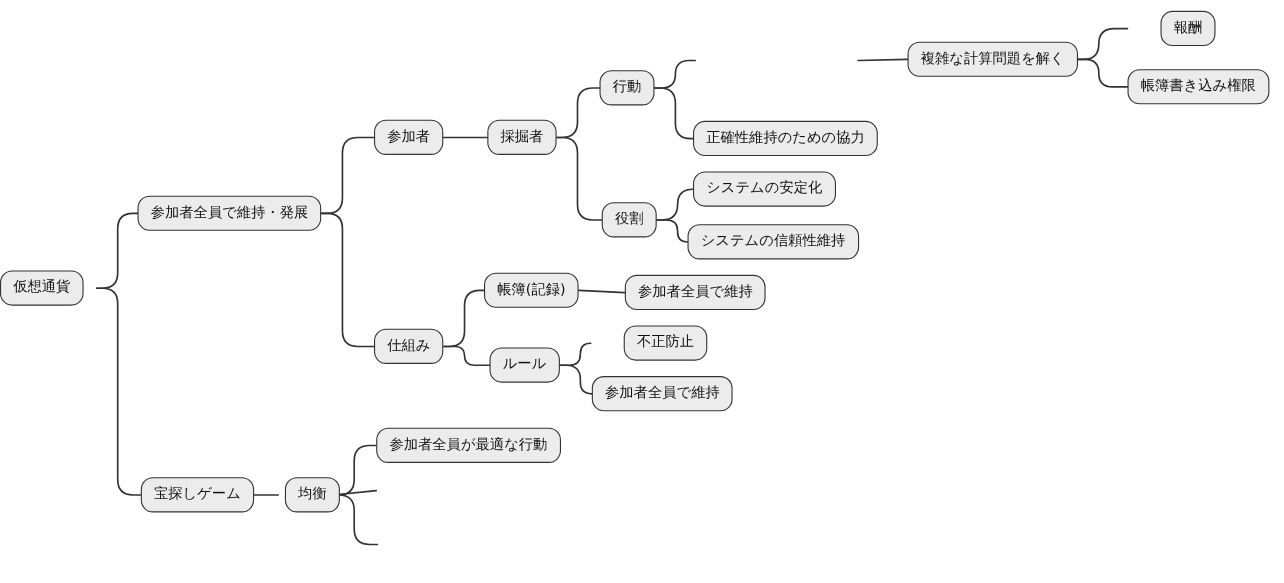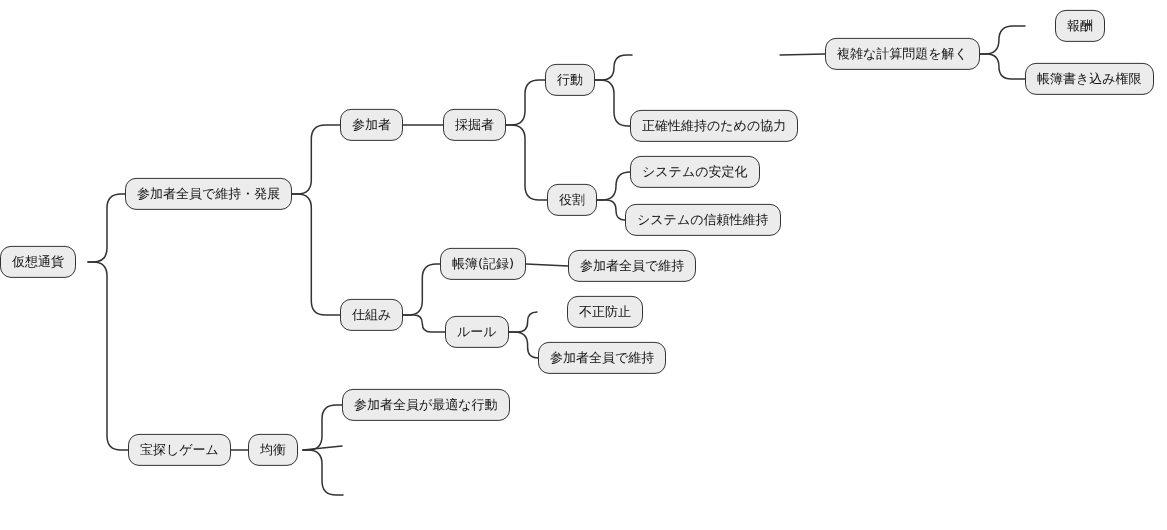--- a/index.html
+++ b/index.html
@@ -90,15 +90,15 @@
   <div class="node" style="left:1055px;top:26px">報酬</div>
   <div class="node" style="left:440px;top:264px">帳簿(記録)</div>
 
   <div class="node" style="left:1025px;top:79px">帳簿書き込み権限</div>
   <div class="node" style="left:445px;top:332px">ルール</div>
 
   <div class="node" style="left:568px;top:266px">参加者全員で維持</div>
   <div class="node" style="left:567px;top:312px">不正防止</div>
   <div class="node" style="left:538px;top:358px">参加者全員で維持</div>
 
-  <div class="node" style="left:248px;top:450px">均衡</div>
+  <div class="node" style="left:259px;top:450px">均衡</div>
   <div class="node" style="left:342px;top:405px">参加者全員が最適な行動</div>
 </div>
 
 </body></html>

